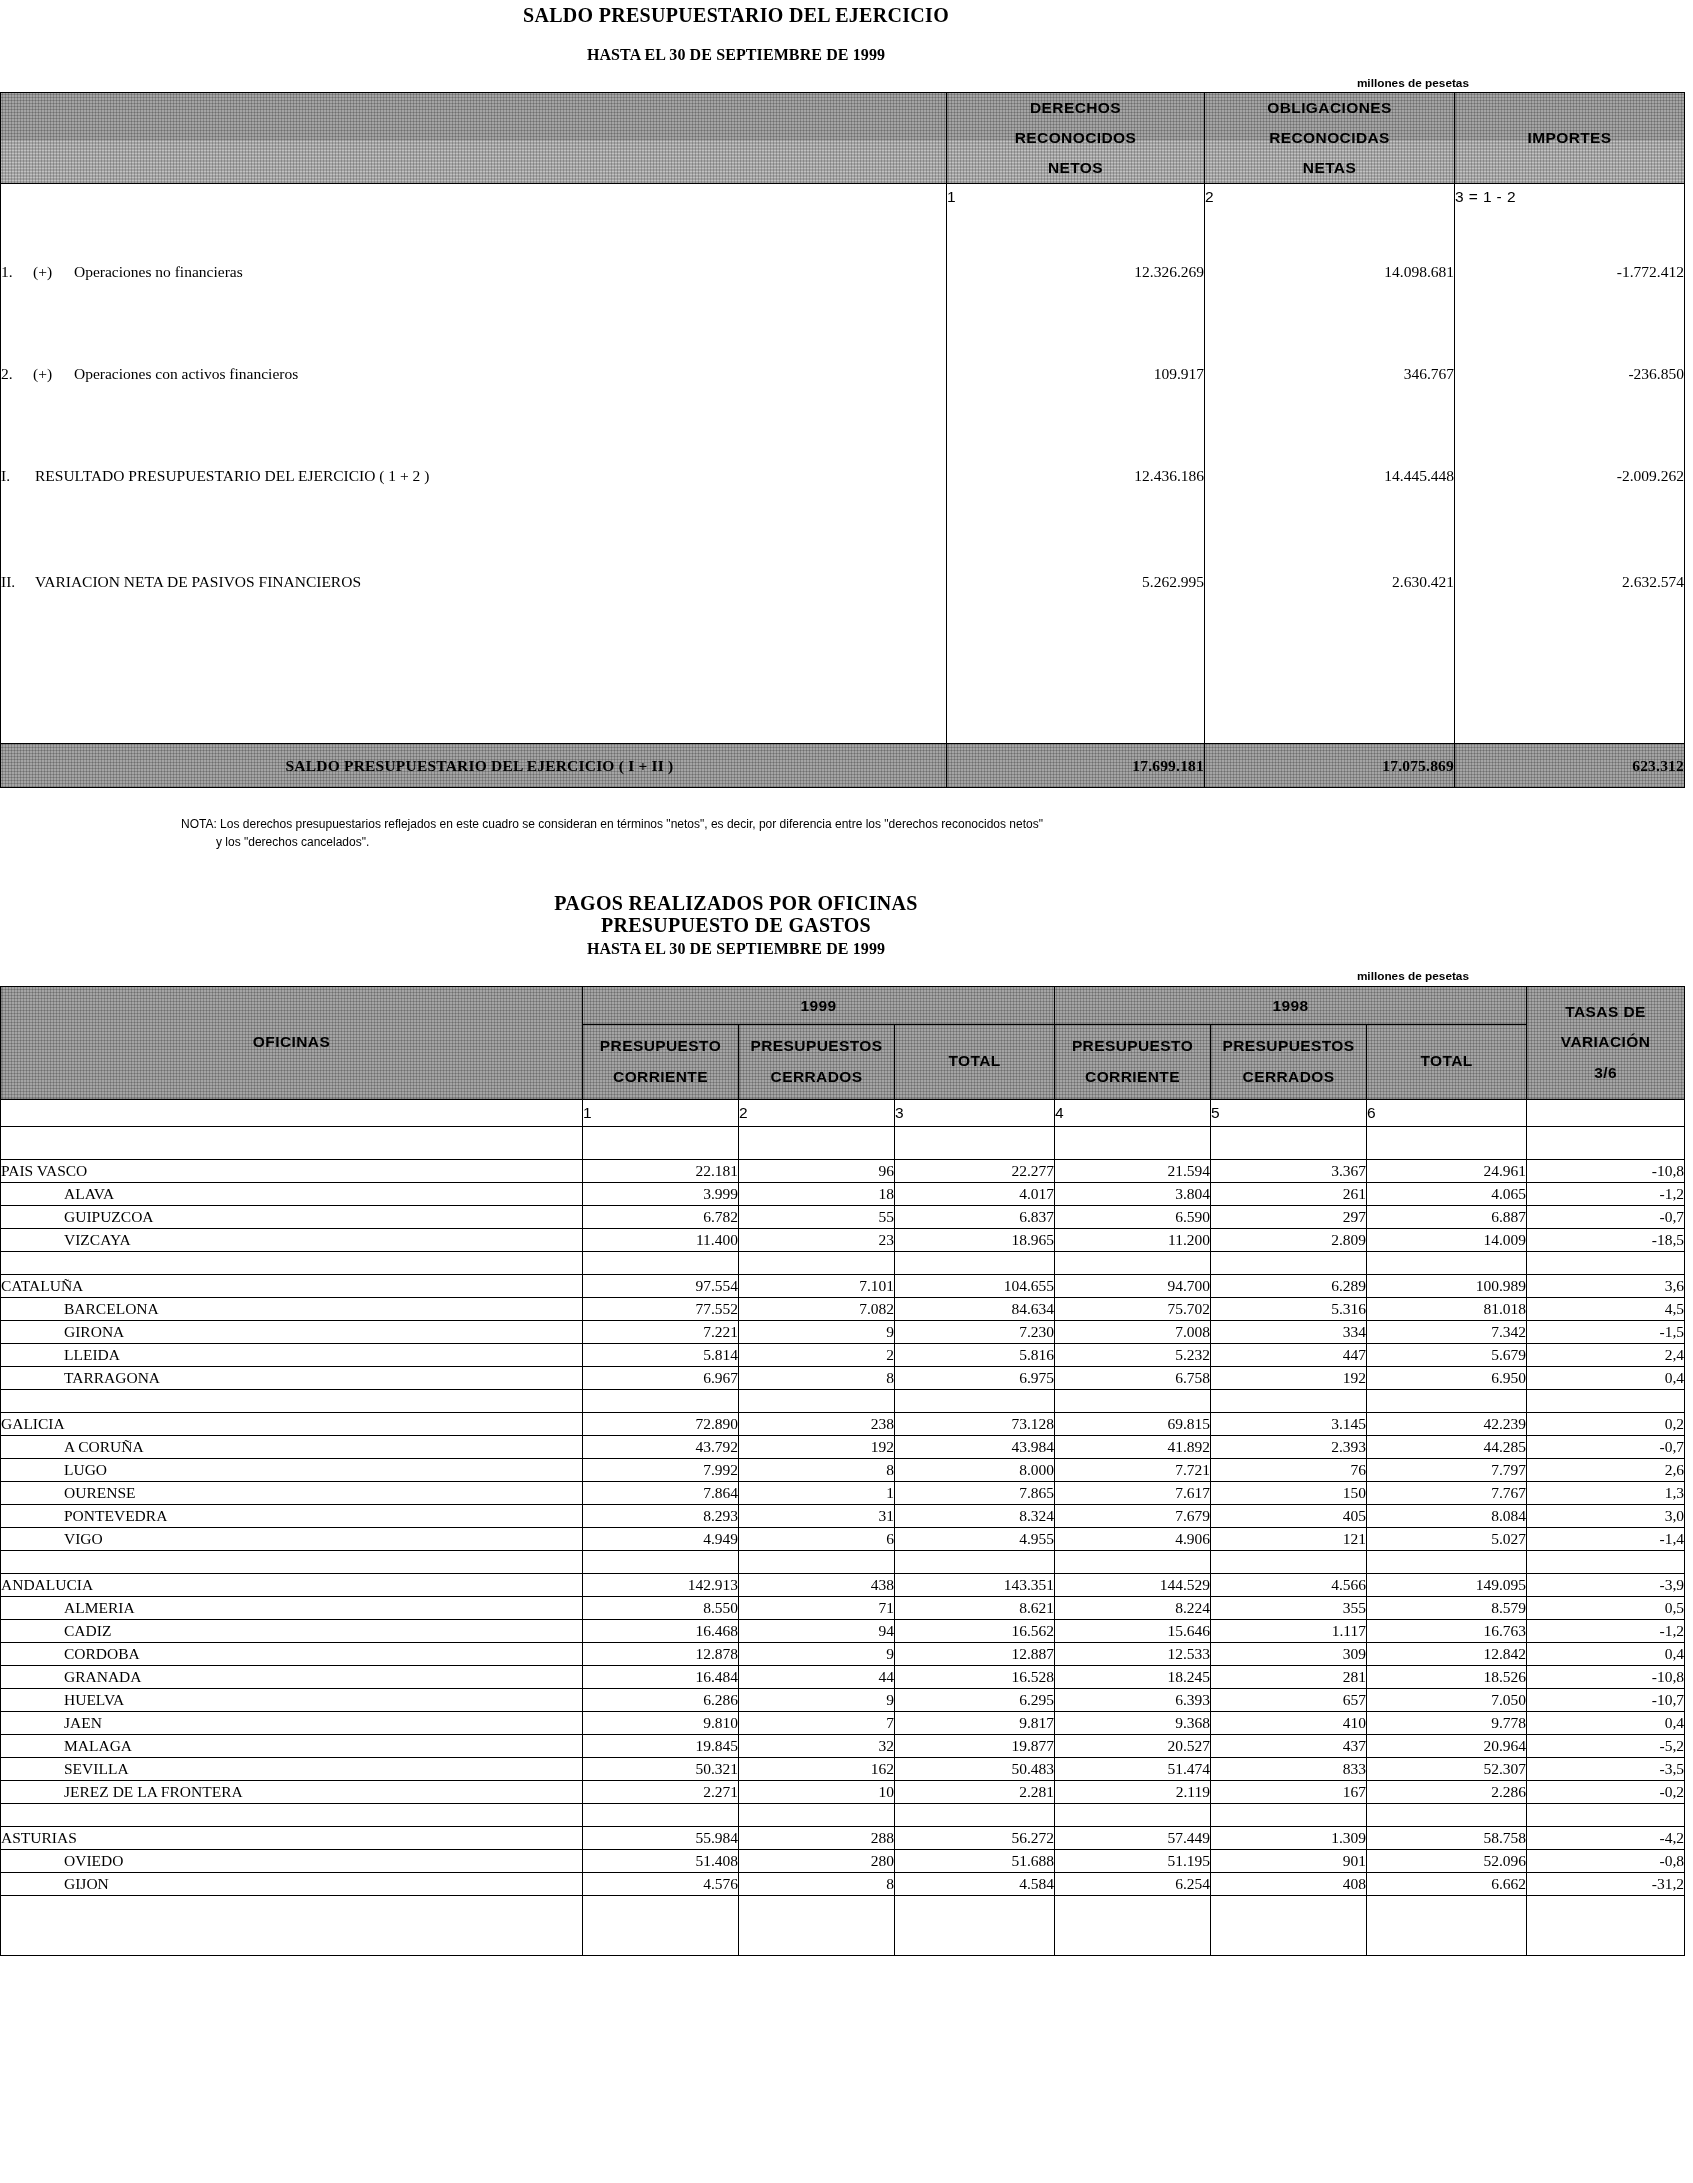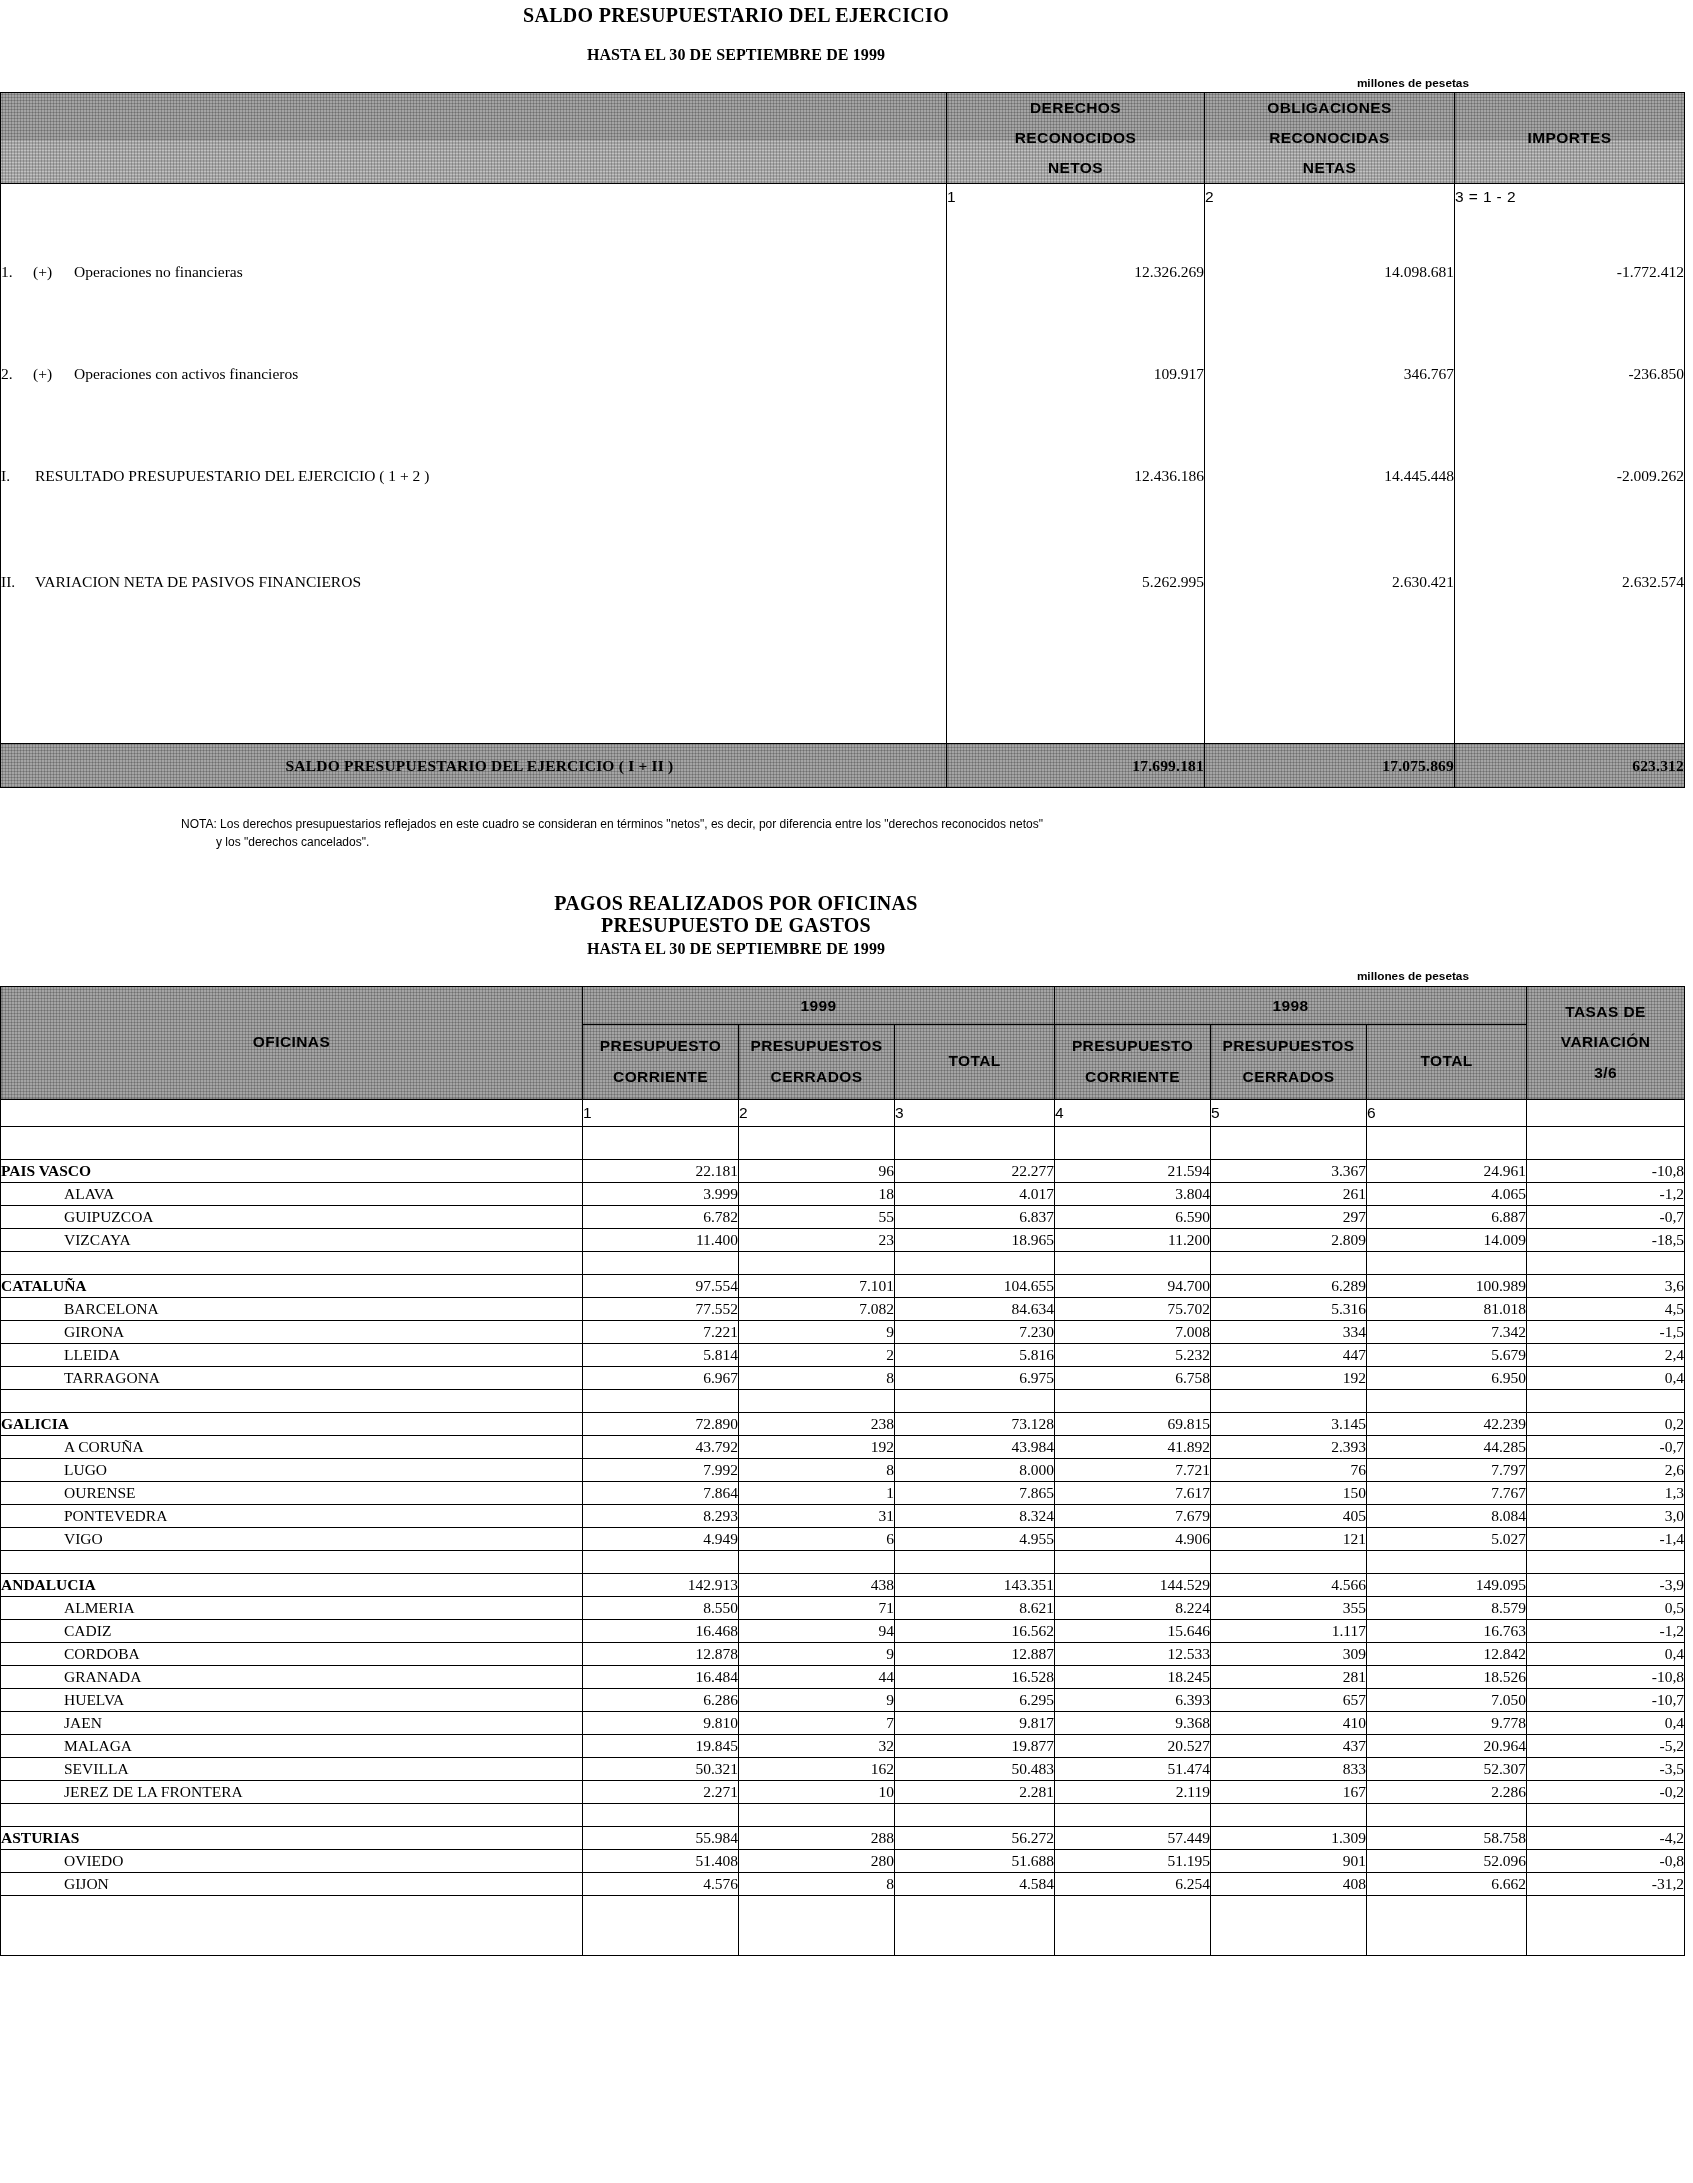--- a/index.html
+++ b/index.html
@@ -107,21 +107,21 @@
   }
   .note .cont { padding-left: 35px; display: block; }
 
   
   .t2 td { border: 1.5px solid #000; }
   .t2-off {
     padding-left: 41px;
     font-size: 15.5px;
     white-space: nowrap;
   }
-  .t2-off.lvl0 { font-weight: bold; }
+  .t2-off.lvl0 { font-weight: normal; }
   .t2-off.lvl1 { padding-left: 63px; font-weight: normal; }
   .t2row td { height: 22px; line-height: 22px; border-top: none; border-bottom: none; }
   .t2spacer td { height: 22px; border-top: none; border-bottom: none; }
   .t2-fill td { border-top: none; border-bottom: none; }
 </style>
 </head>
 <body>
 
 <div class="page">
 

